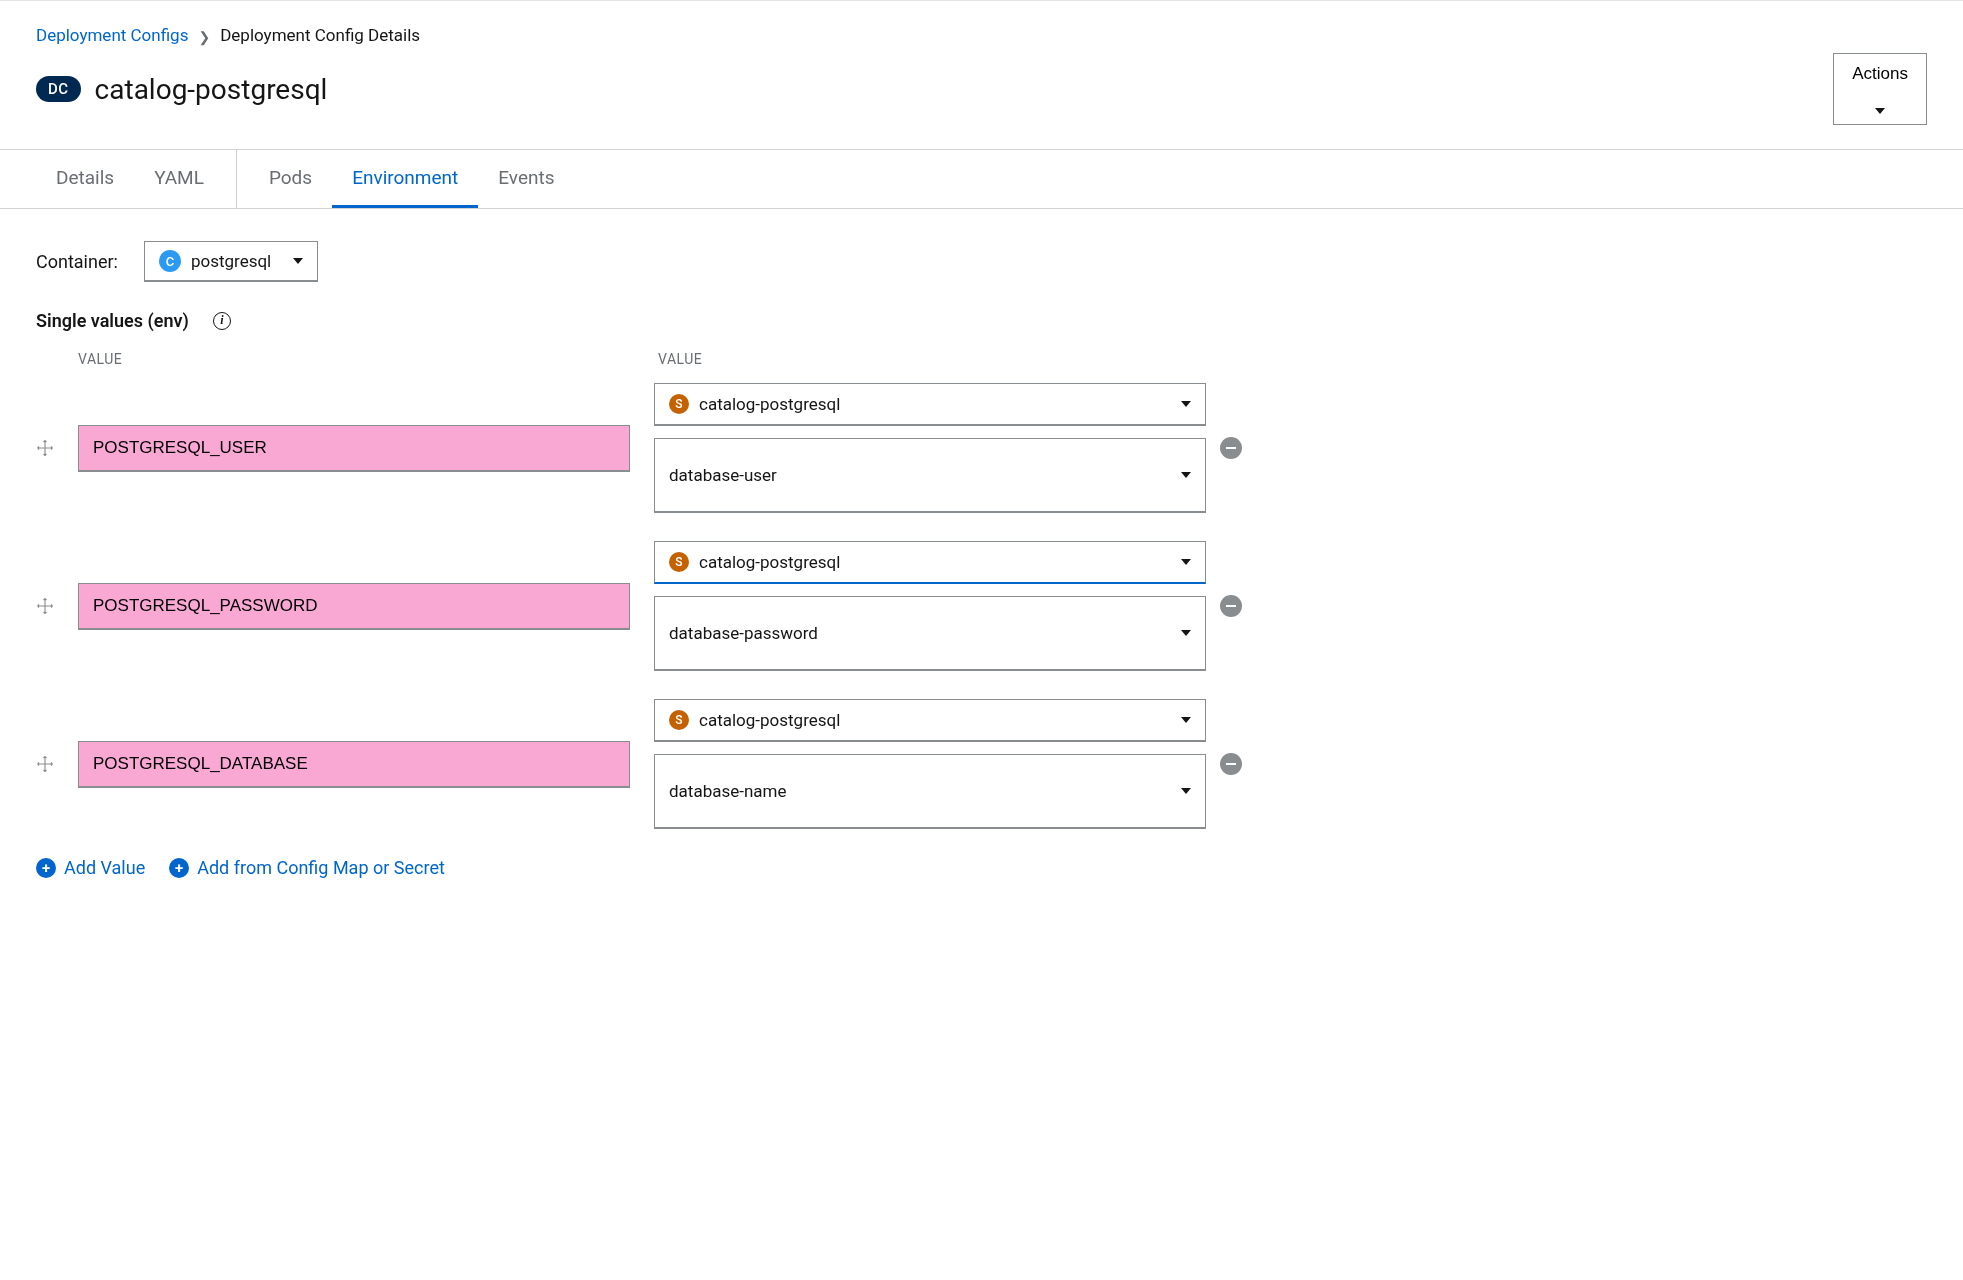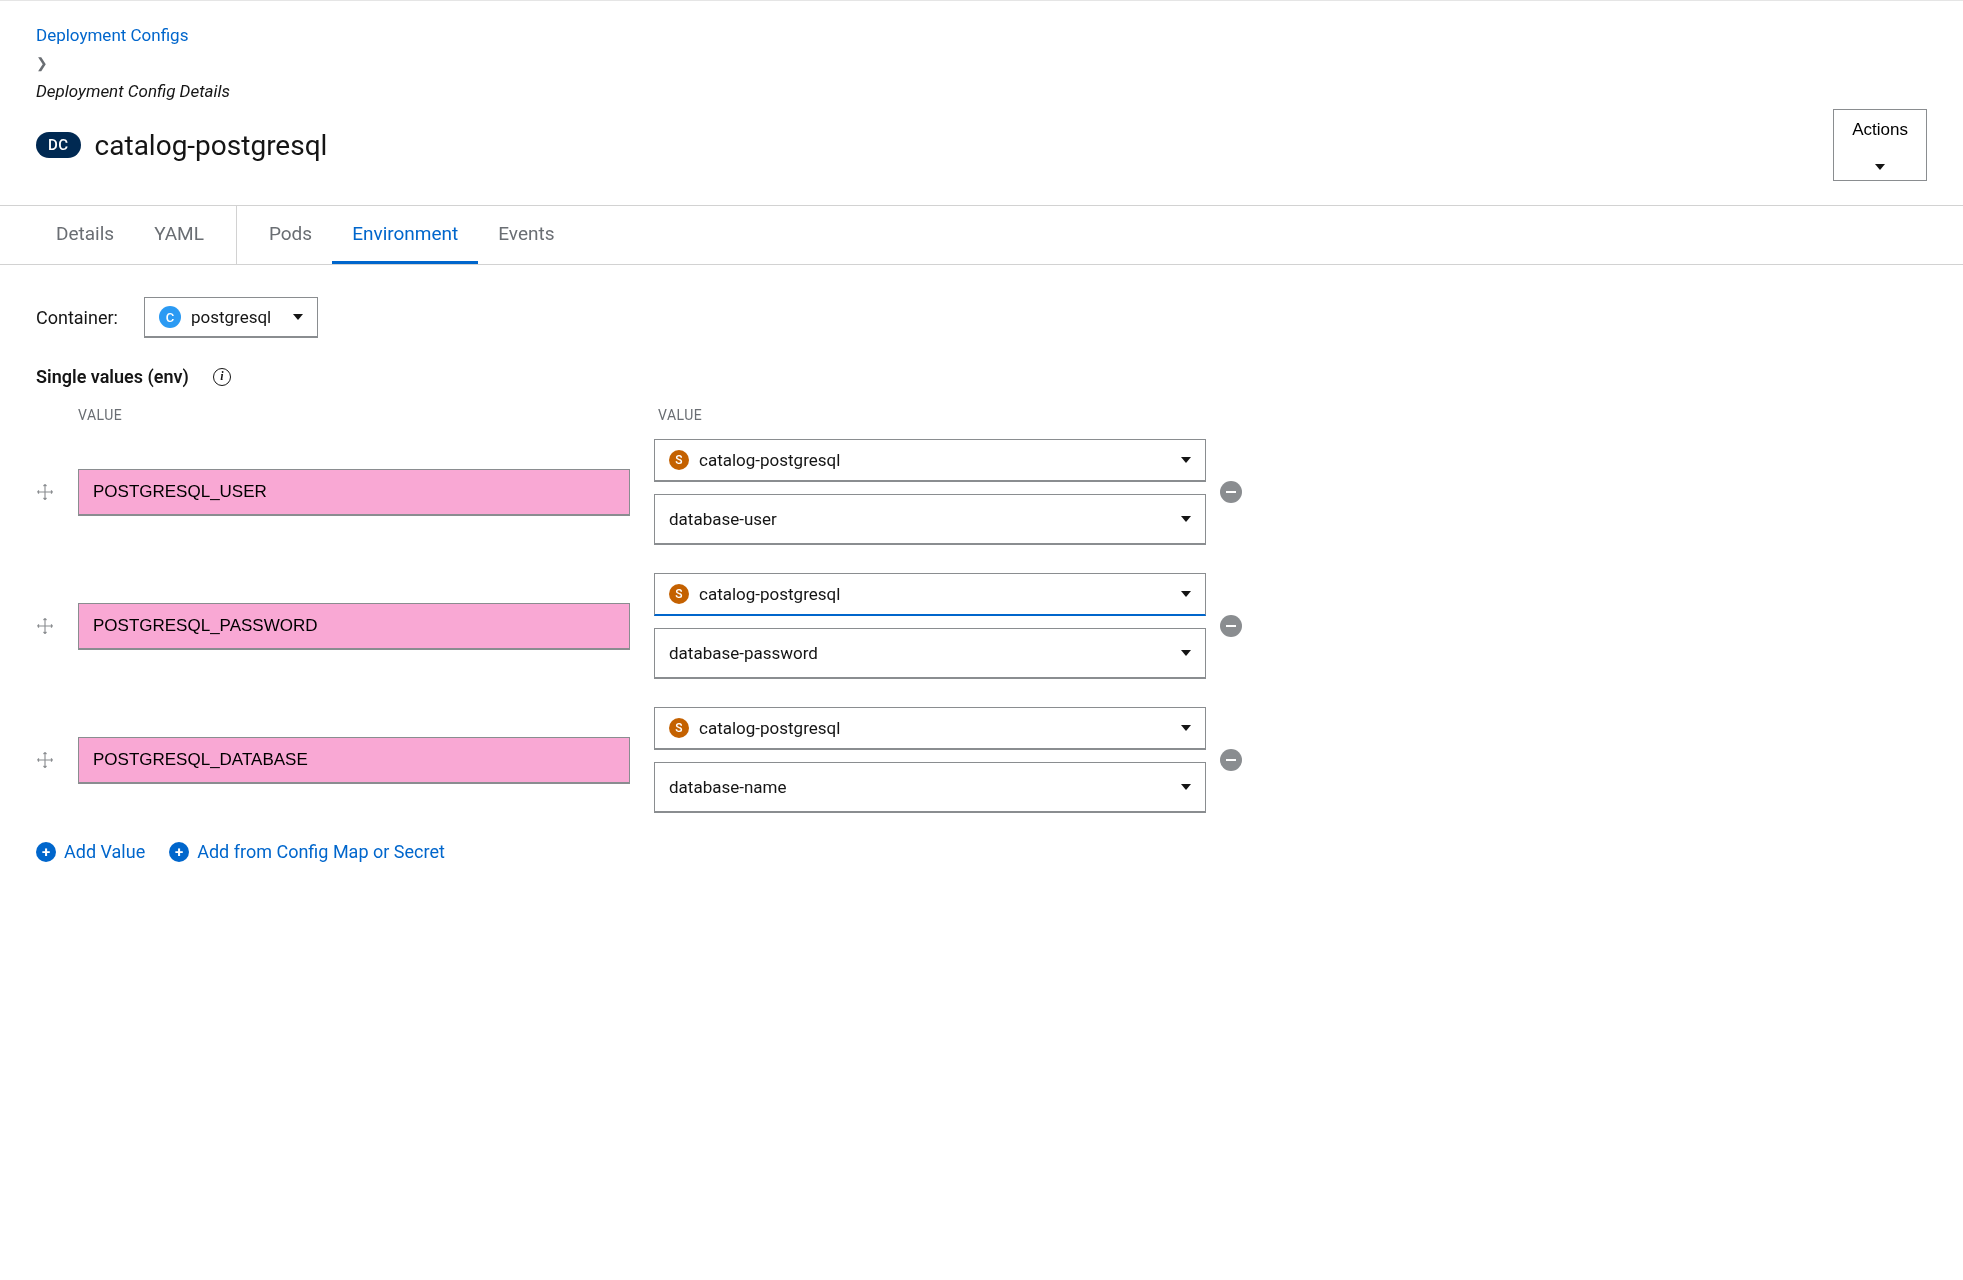--- a/index.html
+++ b/index.html
@@ -12,37 +12,35 @@
       background: #fff;
       color: #151515;
       font-size: 16px;
     }
     .page {
       border-top: 1px solid #e5e5e5;
       padding: 24px 36px 0 36px;
     }
     .breadcrumb {
       display: flex;
-      align-items: flex-start;
+      align-items: flex-end;
       gap: 10px;
       font-size: 17px;
       margin-bottom: 8px;
-      flex-direction: column;
     }
     .breadcrumb-link {
       color: #0066cc;
       text-decoration: none;
     }
     .breadcrumb-sep {
       color: #6a6e73;
       font-size: 14px;
     }
     .breadcrumb-current {
       color: #151515;
-      font-style: italic;
     }
     .header-row {
       display: flex;
       align-items: center;
       justify-content: space-between;
       margin-top: 2px;
       margin-bottom: 24px;
     }
     .title-wrap {
       display: flex;
@@ -237,21 +235,21 @@
       align-items: center;
       justify-content: center;
       font-weight: 500;
     }
     .secret-text {
       font-size: 17px;
     }
     .key-select {
       border: 1px solid #8a8d90;
       border-bottom: 2px solid #8a8d90;
-      padding: 14px 14px;
+      padding: 26px 14px;
       display: flex;
       align-items: center;
       justify-content: space-between;
       cursor: pointer;
       background: #fff;
       font-size: 17px;
     }
     .remove-btn {
       display: flex;
       align-items: center;

